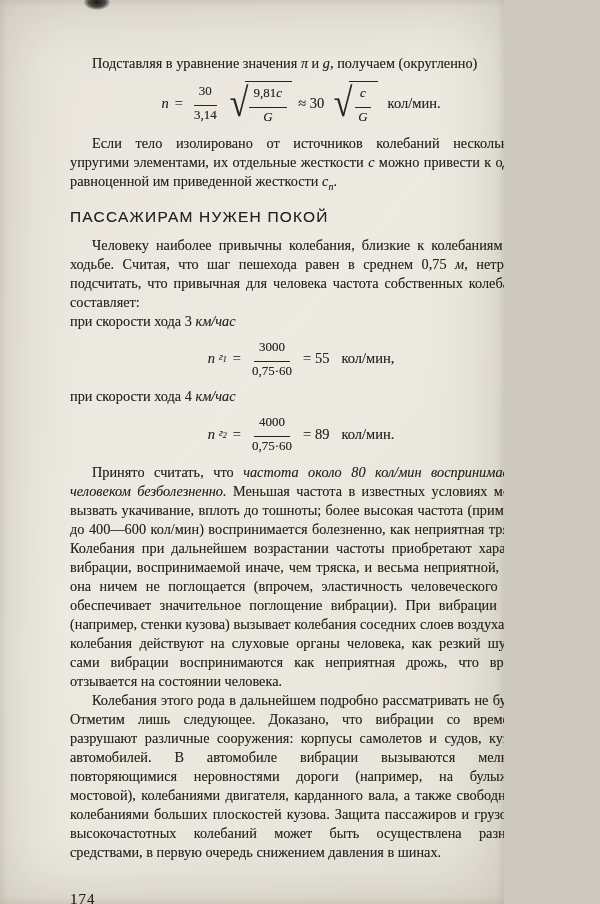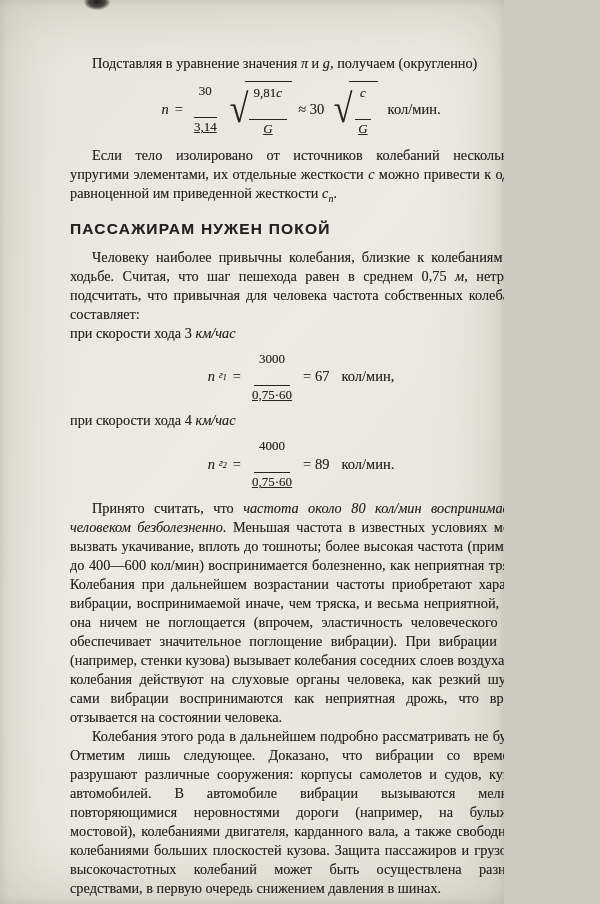--- a/index.html
+++ b/index.html
@@ -27,40 +27,40 @@
     text-align:justify;
     text-shadow:0 0 .4px rgba(55,52,60,.45);
   }
   p{margin:0;text-indent:22px;}
   p.noindent{text-indent:0;}
   .it{font-style:italic;}
   sub{font-size:10px;line-height:0;}
   sub .idx{font-size:8px;vertical-align:-2px;}
   .heading{
     font-family:"Liberation Sans", sans-serif;
-    font-weight:bold;
+    font-weight:normal;
     font-size:15.5px;
     letter-spacing:1.2px;
     margin:16px 0 10px 0;
     text-indent:0;
     color:#24221e;
   }
   
   .formula{
     position:relative;
     display:flex;align-items:center;justify-content:center;
     margin:8px 0;
     text-indent:0;
     font-size:14.5px;
     gap:4px;
   }
   .op{padding:0 2px;}
   .frac{display:inline-flex;flex-direction:column;align-items:center;font-size:13px;line-height:1.25;vertical-align:middle;}
-  .frac .num{padding:0 5px 18px;border-bottom:1px solid #27241f;white-space:nowrap;}
-  .frac .den{padding:1px 5px 0;white-space:nowrap;text-decoration:underline;}
+  .frac .num{padding:0 5px 6px;border-bottom:1px solid #27241f;white-space:nowrap;}
+  .frac .den{padding:1px 5px 0;white-space:nowrap;}
   .sqrt{display:inline-flex;align-items:center;margin-left:2px;}
   .sqrt .sign{font-size:40px;line-height:1;font-weight:400;margin-right:-5px;transform:scaleX(.85);color:#27241f;}
   .sqrt .body{border-top:1.3px solid #27241f;padding:3px 5px 0 4px;}
   .eqtag{position:absolute;right:1px;top:50%;transform:translateY(-50%);}
   .unit{margin-left:6px;white-space:nowrap;}
   .page-number{
     margin-top:28px;
     text-indent:0;
     text-align:left;
     font-size:15px;
@@ -116,21 +116,21 @@
     <p class="noindent"><span>при скорости хода 3 </span><span class="it">км/час</span></p>
 
     <div class="formula">
       <span class="it">n</span>
         <sub class="it"><span>г</span><span class="idx">1</span></sub>
       <span class="op">=</span>
       <span class="frac">
         <span class="num">3000</span>
         <span class="den">0,75·60</span>
       </span>
-      <span class="op">= 67</span>
+      <span class="op">= 55</span>
       <span class="unit">кол/мин,</span>
     </div>
 
     <p class="noindent"><span>при скорости хода 4 </span><span class="it">км/час</span></p>
 
     <div class="formula">
       <span class="it">n</span>
         <sub class="it"><span>г</span><span class="idx">2</span></sub>
       <span class="op">=</span>
       <span class="frac">

